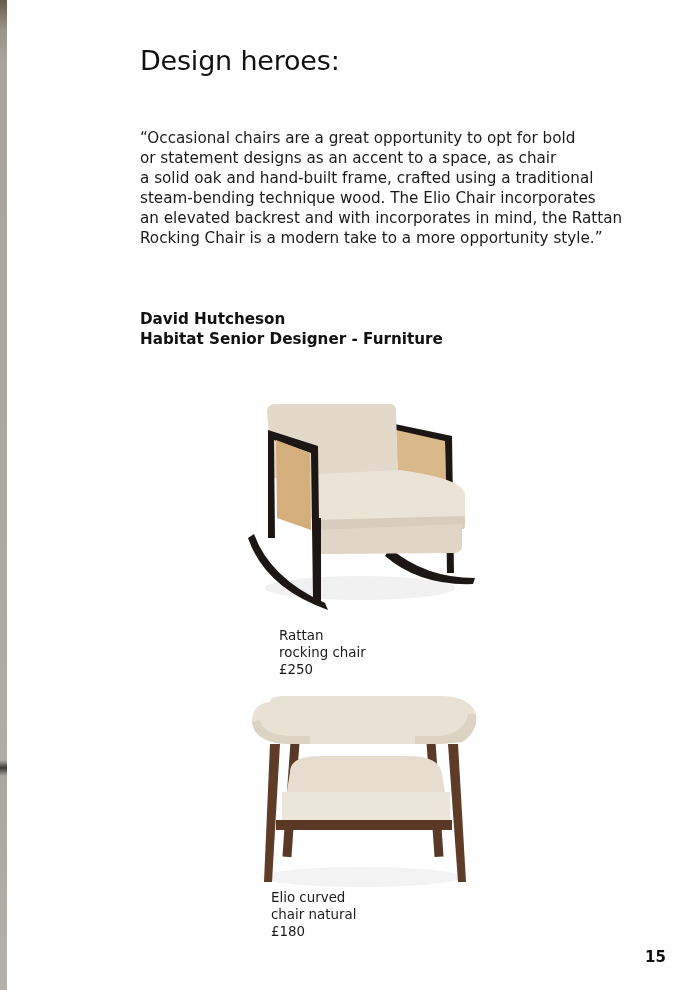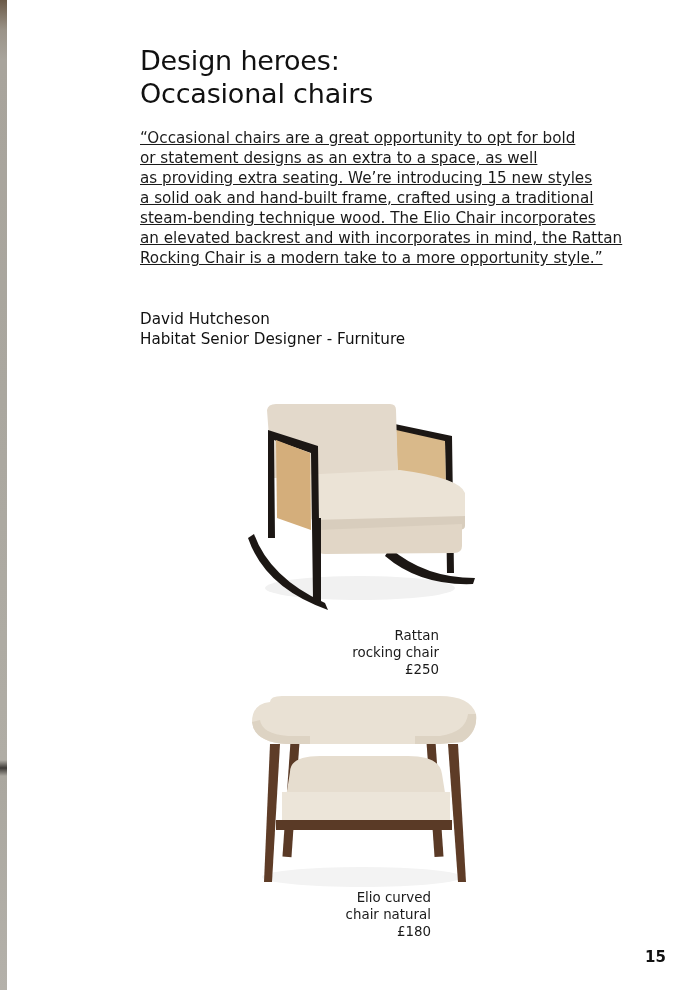--- a/index.html
+++ b/index.html
@@ -16,61 +16,59 @@
 
     .title {
       position: absolute; left: 133px; top: 44px;
       font-size: 27px; line-height: 33px; font-weight: normal; color: #111;
       letter-spacing: -0.2px;
     }
     .title span { display: block; }
 
     .quote {
       position: absolute; left: 133px; top: 128px; width: 430px;
-      font-size: 15.2px; line-height: 20px; color: #1a1a1a; text-decoration: underline;
+      font-size: 15.2px; line-height: 20px; color: #1a1a1a;
     }
     .quote span { display: block; white-space: nowrap; }
 
     .attribution {
       position: absolute; left: 133px; top: 309px;
-      font-size: 15.2px; line-height: 20px; font-weight: normal; color: #111;
+      font-size: 15.2px; line-height: 20px; font-weight: bold; color: #111;
     }
     .attribution span { display: block; }
 
     .product { position: absolute; }
     .product svg { display: block; }
 
     .caption {
-      position: absolute; text-align: right; width: 160px;
+      position: absolute; text-align: left; width: 160px;
       font-size: 13.4px; line-height: 17px; color: #1a1a1a;
     }
     .caption span { display: block; }
     .caption .price { font-weight: normal; }
 
     .page-number {
       position: absolute; left: 638px; top: 948px;
       font-size: 15px; font-weight: bold; color: #111;
     }
   </style>
 </head>
 <body>
 
 <div class="left-edge"></div>
 
 <div class="page">
 
   <h1 class="title">
     <span>Design heroes:</span>
-    <span>Occasional chairs</span>
   </h1>
 
   <div class="quote">
     <span>“Occasional chairs are a great opportunity to opt for bold</span>
-    <span>or statement designs as an extra to a space, as well</span>
-    <span>as providing extra seating. We’re introducing 15 new styles</span>
+    <span>or statement designs as an accent to a space, as chair</span>
     <span>a solid oak and hand-built frame, crafted using a traditional</span>
     <span>steam-bending technique wood. The Elio Chair incorporates</span>
     <span>an elevated backrest and with incorporates in mind, the Rattan</span>
     <span>Rocking Chair is a modern take to a more opportunity style.”</span>
   </div>
 
   <div class="attribution">
     <span>David Hutcheson</span>
     <span>Habitat Senior Designer - Furniture</span>
   </div>

